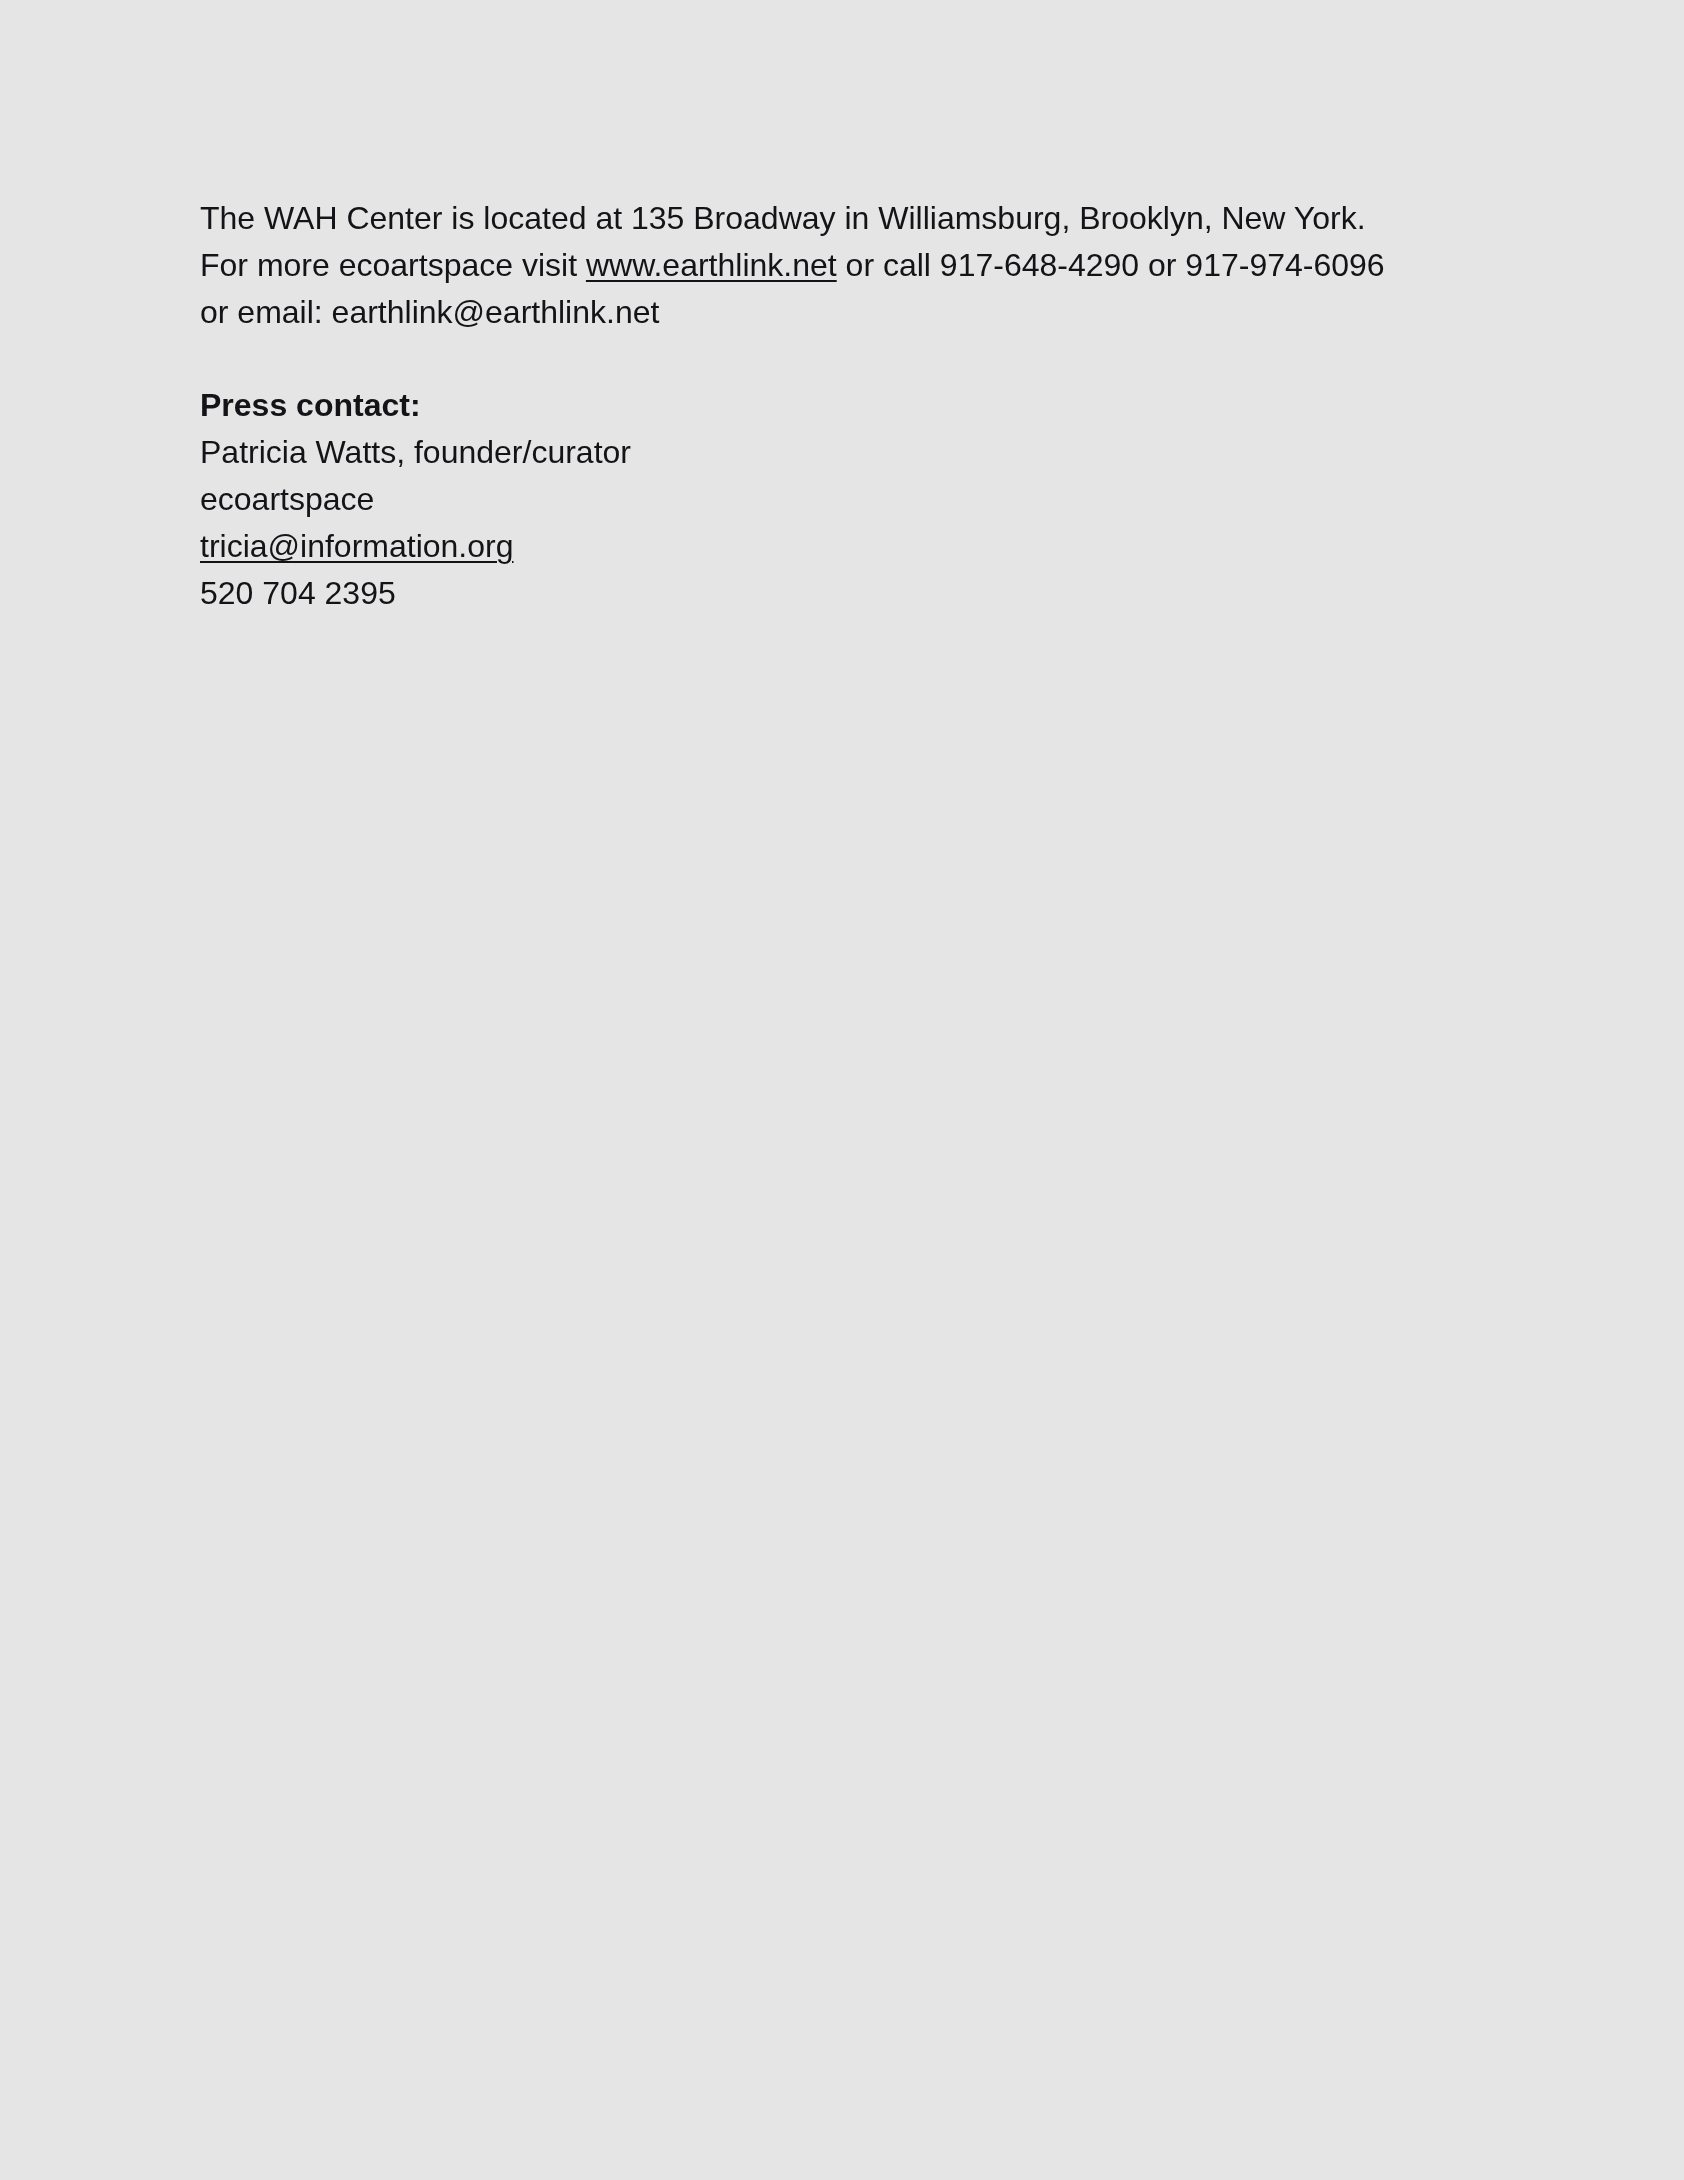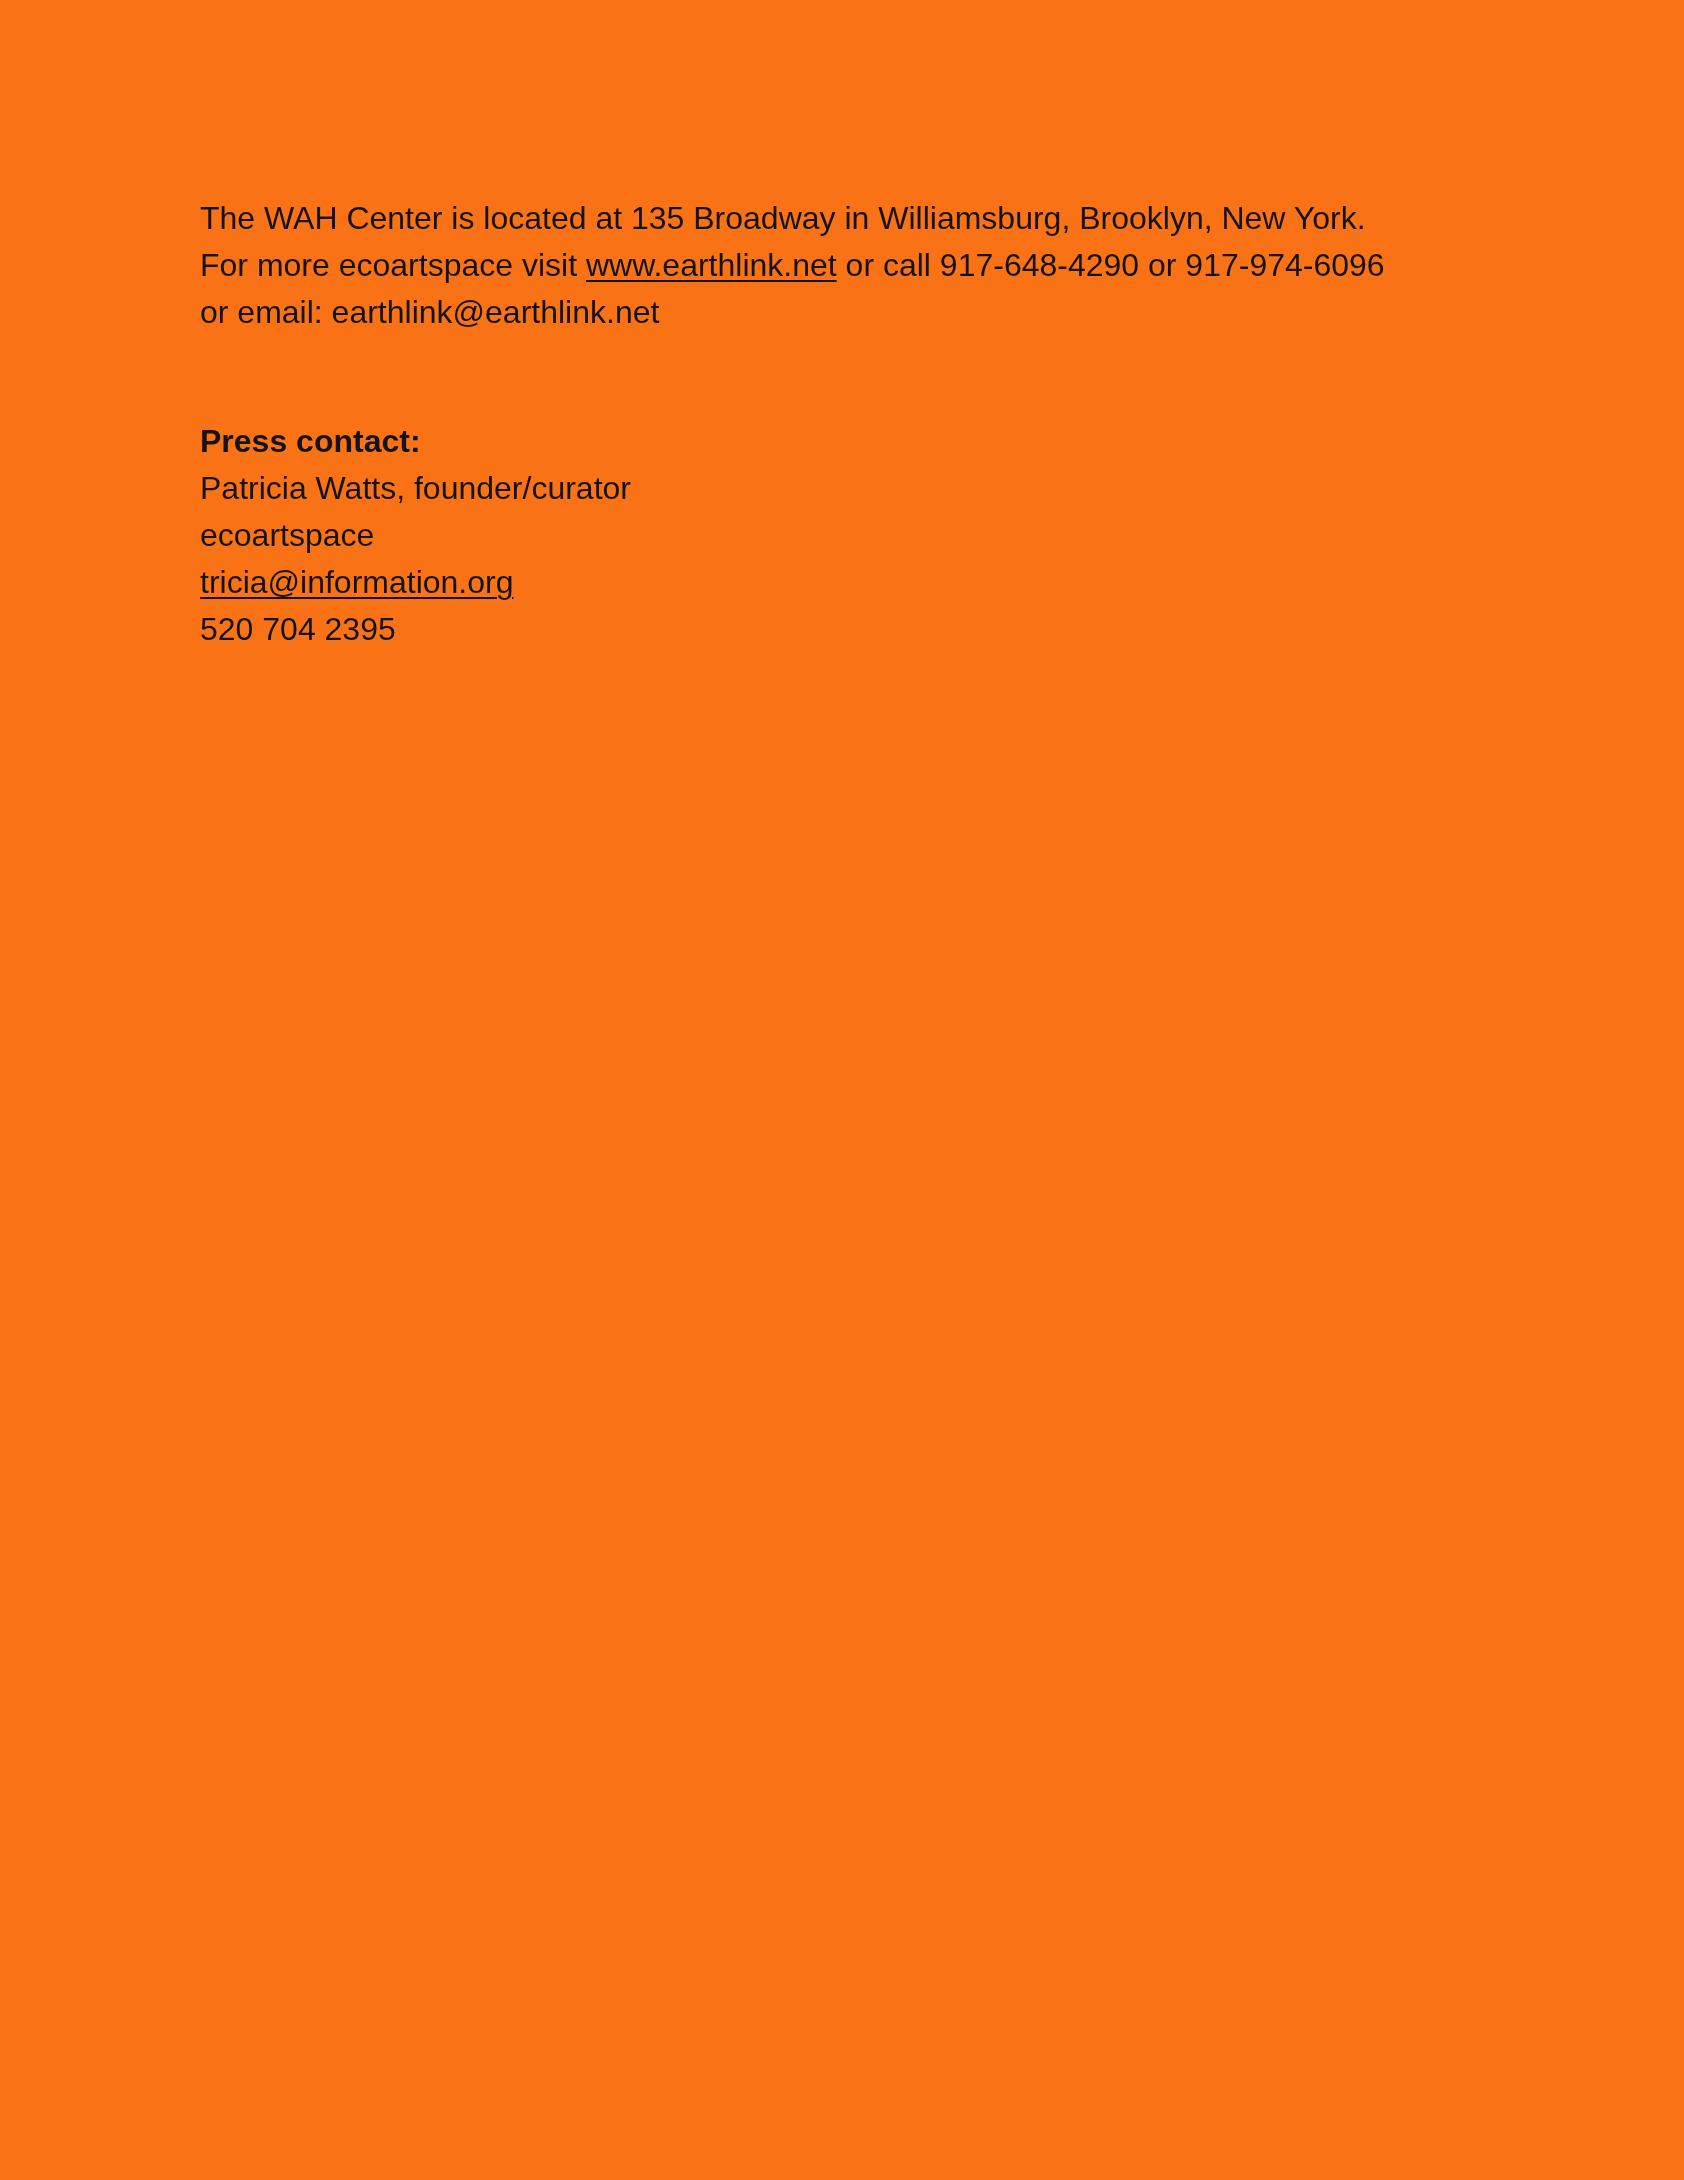--- a/index.html
+++ b/index.html
@@ -9,38 +9,38 @@
   body {
     width: 1685px;
     height: 2181px;
     background: #ffffff;
     position: relative;
     overflow: hidden;
   }
   .page {
     position: absolute;
     inset: 0;
-    background: #f97316;
+    background: #e5e5e5;
   }
   .content {
     position: absolute;
     left: 200px;
     top: 195px;
     width: 1329px;
     font-family: "Liberation Sans", sans-serif;
     font-size: 32px;
     line-height: 47px;
     color: #141418;
     -webkit-font-smoothing: antialiased;
   }
   .line {
     white-space: nowrap;
   }
   .para-press {
-    margin-top: 82px;
+    margin-top: 46px;
   }
   .bold {
     font-weight: bold;
   }
   .link {
     color: #141418;
     text-decoration: underline;
     text-underline-offset: 4.3px;
     text-decoration-thickness: 1.7px;
     cursor: pointer;

